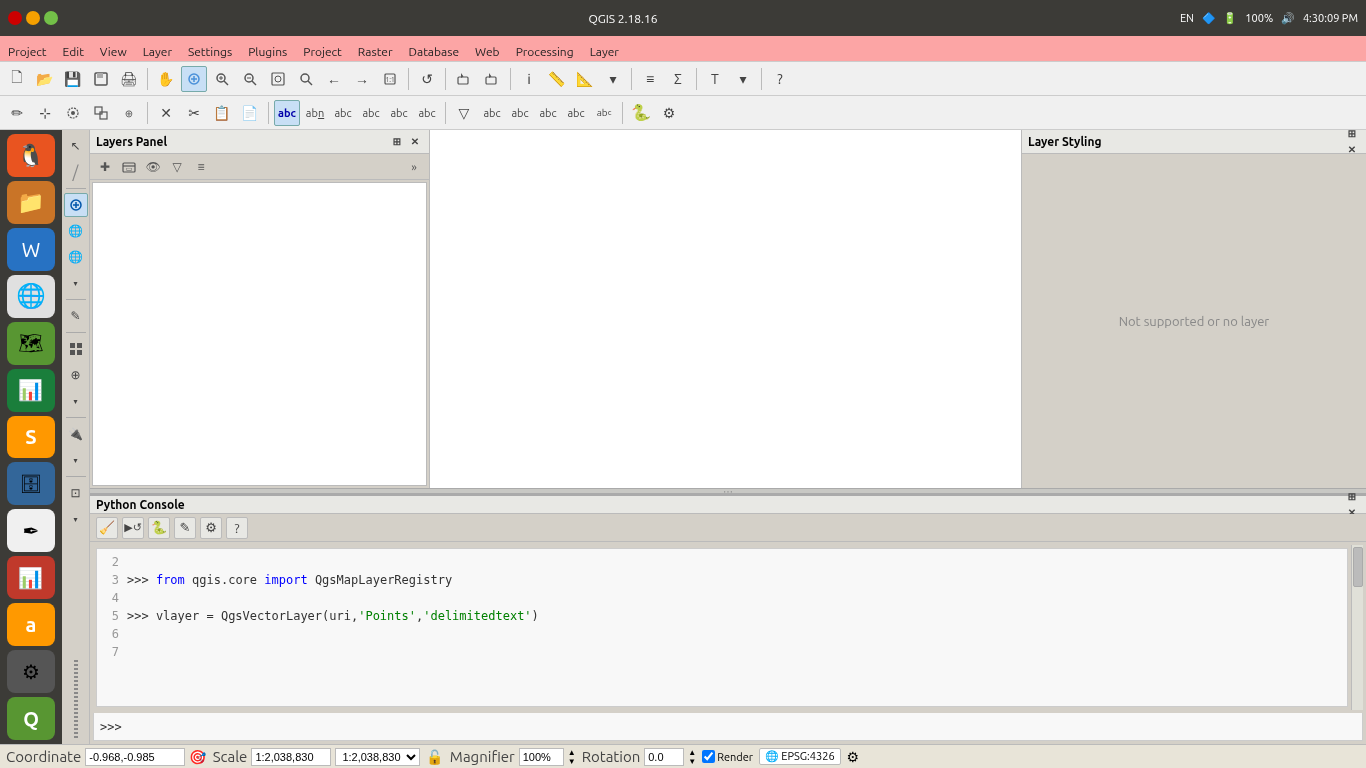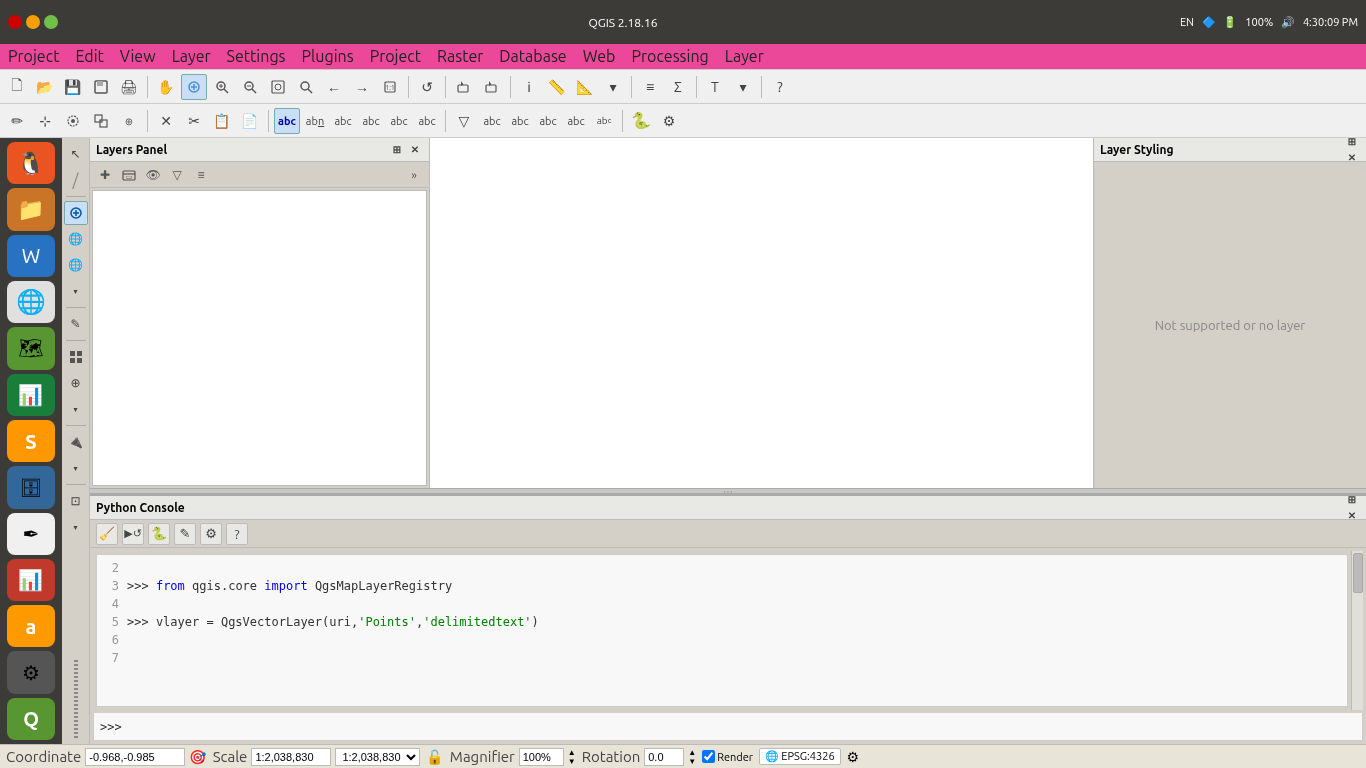--- a/index.html
+++ b/index.html
@@ -9,21 +9,21 @@
       overflow: hidden;
       font-family: 'Ubuntu', sans-serif;
       font-size: 12px;
       background: #d4d0c8;
       display: flex;
       flex-direction: column;
     }
 
     
     #titlebar {
-      height: 44px;
+      height: 36px;
       background: #3c3b37;
       display: flex;
       align-items: center;
       padding: 0 8px;
       color: #fff;
       font-size: 12px;
       flex-shrink: 0;
     }
     #titlebar .window-controls {
       display: flex;
@@ -33,26 +33,26 @@
     .wc { width: 14px; height: 14px; border-radius: 50%; cursor: pointer; }
     .wc-close { background: #cc0000; }
     .wc-min { background: #f5a000; }
     .wc-max { background: #73c048; }
     #titlebar .title { flex: 1; text-align: center; font-size: 12px; }
     #titlebar .sys-tray { display: flex; align-items: center; gap: 8px; font-size: 11px; }
 
     
     #menubar {
       height: 26px;
-      background: #ec4899;
-      display: flex;
-      align-items: flex-start;
+      background: #fca5a5;
+      display: flex;
+      align-items: flex-end;
       border-bottom: 1px solid #ccc;
       flex-shrink: 0;
-      font-size: 16px;
+      font-size: 12px;
     }
     .menu-item {
       padding: 3px 8px;
       cursor: pointer;
       color: #222;
     }
 
     
     .toolbar {
       height: 34px;
@@ -227,21 +227,21 @@
 
     
     #map-canvas {
       flex: 1;
       background: white;
       position: relative;
     }
 
     
     #layer-styling {
-      width: 273px;
+      width: 345px;
       background: #d4d0c8;
       display: flex;
       flex-direction: column;
       border-left: 1px solid #bbb;
       flex-shrink: 0;
     }
     #layer-styling-header {
       height: 24px;
       background: #e8e8e4;
       display: flex;
@@ -264,21 +264,21 @@
     
     #python-console {
       height: 250px;
       background: #d4d0c8;
       display: flex;
       flex-direction: column;
       border-top: 2px solid #aaa;
       flex-shrink: 0;
     }
     #python-console-header {
-      height: 24px;
+      height: 18px;
       background: #e8e8e4;
       display: flex;
       align-items: center;
       padding: 0 6px;
       border-bottom: 1px solid #bbb;
       font-size: 12px;
       font-weight: bold;
     }
     #python-console-header .panel-title { flex: 1; }
     #python-console-toolbar {

